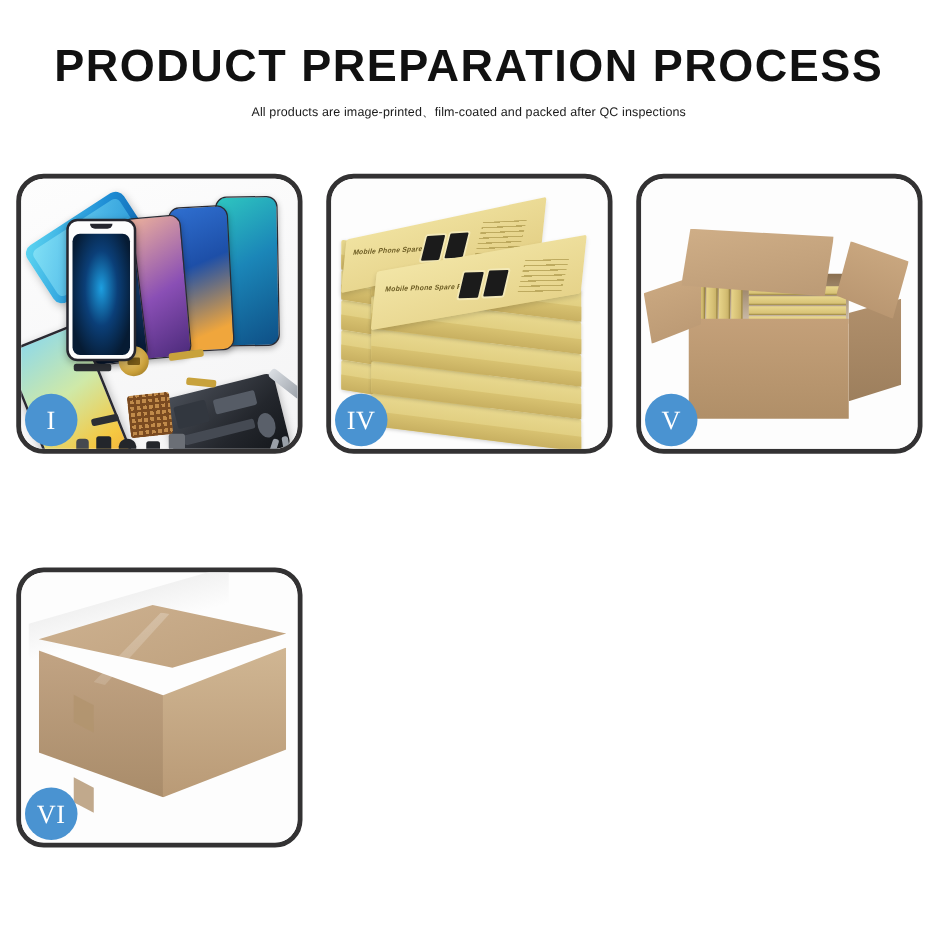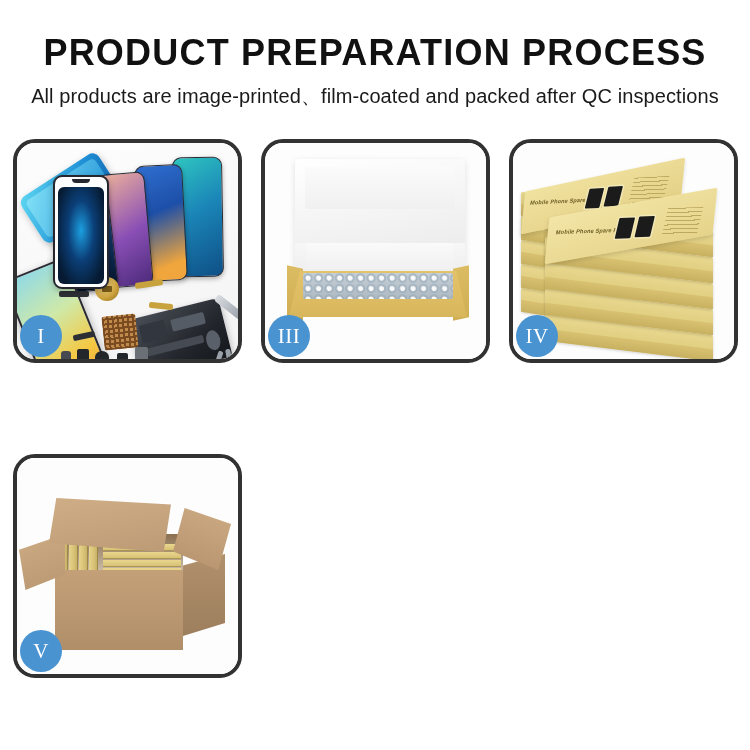--- a/index.html
+++ b/index.html
@@ -14,21 +14,21 @@
   
   .header{padding-top:34px;text-align:center;}
   .title{
     font-family:"Liberation Sans",sans-serif;
     font-size:36px;font-weight:700;color:#111;
     letter-spacing:1.2px;line-height:1.05;
     white-space:nowrap;
   }
   .subtitle{
     margin-top:11px;
-    font-size:20px;font-weight:400;color:#1a1a1a;
+    font-size:10px;font-weight:400;color:#1a1a1a;
     letter-spacing:.1px;white-space:nowrap;text-align:center;
   }
 
   
   .grid{
     position:absolute;left:13px;top:139px;
     width:724px;
     display:grid;
     grid-template-columns:repeat(3,229px);
     grid-template-rows:repeat(2,224px);
@@ -343,33 +343,20 @@
         <div class="screws">
             <i></i>
             <i></i>
             <i></i>
           </div>
       </div>
       <div class="badge">I</div>
     </div>
 
 
-    <div class="panel">
-      <div class="panel-inner p3">
-        <div class="box3">
-          <div class="foam-lid"></div>
-          <div class="foam-front"></div>
-          <div class="box3-lipL"></div>
-          <div class="box3-lipR"></div>
-          <div class="box3-tray"></div>
-          <div class="box3-inner"></div>
-        </div>
-      </div>
-      <div class="badge">III</div>
-    </div>
 
     <div class="panel">
       <div class="panel-inner p4">
         <div class="stack">
           <div class="sbox s_e">
               <div class="side"></div>
             </div>
           <div class="sbox s_d">
               <div class="side"></div>
             </div>
@@ -437,15 +424,29 @@
           <div class="c-front"></div>
           <div class="c-right"></div>
           <div class="flapL"></div>
           <div class="flapTop"></div>
           <div class="flapR"></div>
         </div>
       </div>
       <div class="badge">V</div>
     </div>
 
+    <div class="panel">
+      <div class="panel-inner p6">
+        <div class="sv-shadow"></div>
+        <div class="sealed">
+          <div class="sv-top"></div>
+          <div class="sv-left"></div>
+          <div class="sv-right"></div>
+          <div class="sv-seam"></div>
+          <div class="sv-tapeA"></div>
+          <div class="sv-tapeB"></div>
+        </div>
+      </div>
+      <div class="badge">VI</div>
+    </div>
 
   </div>
 </div>
 
 </body></html>

